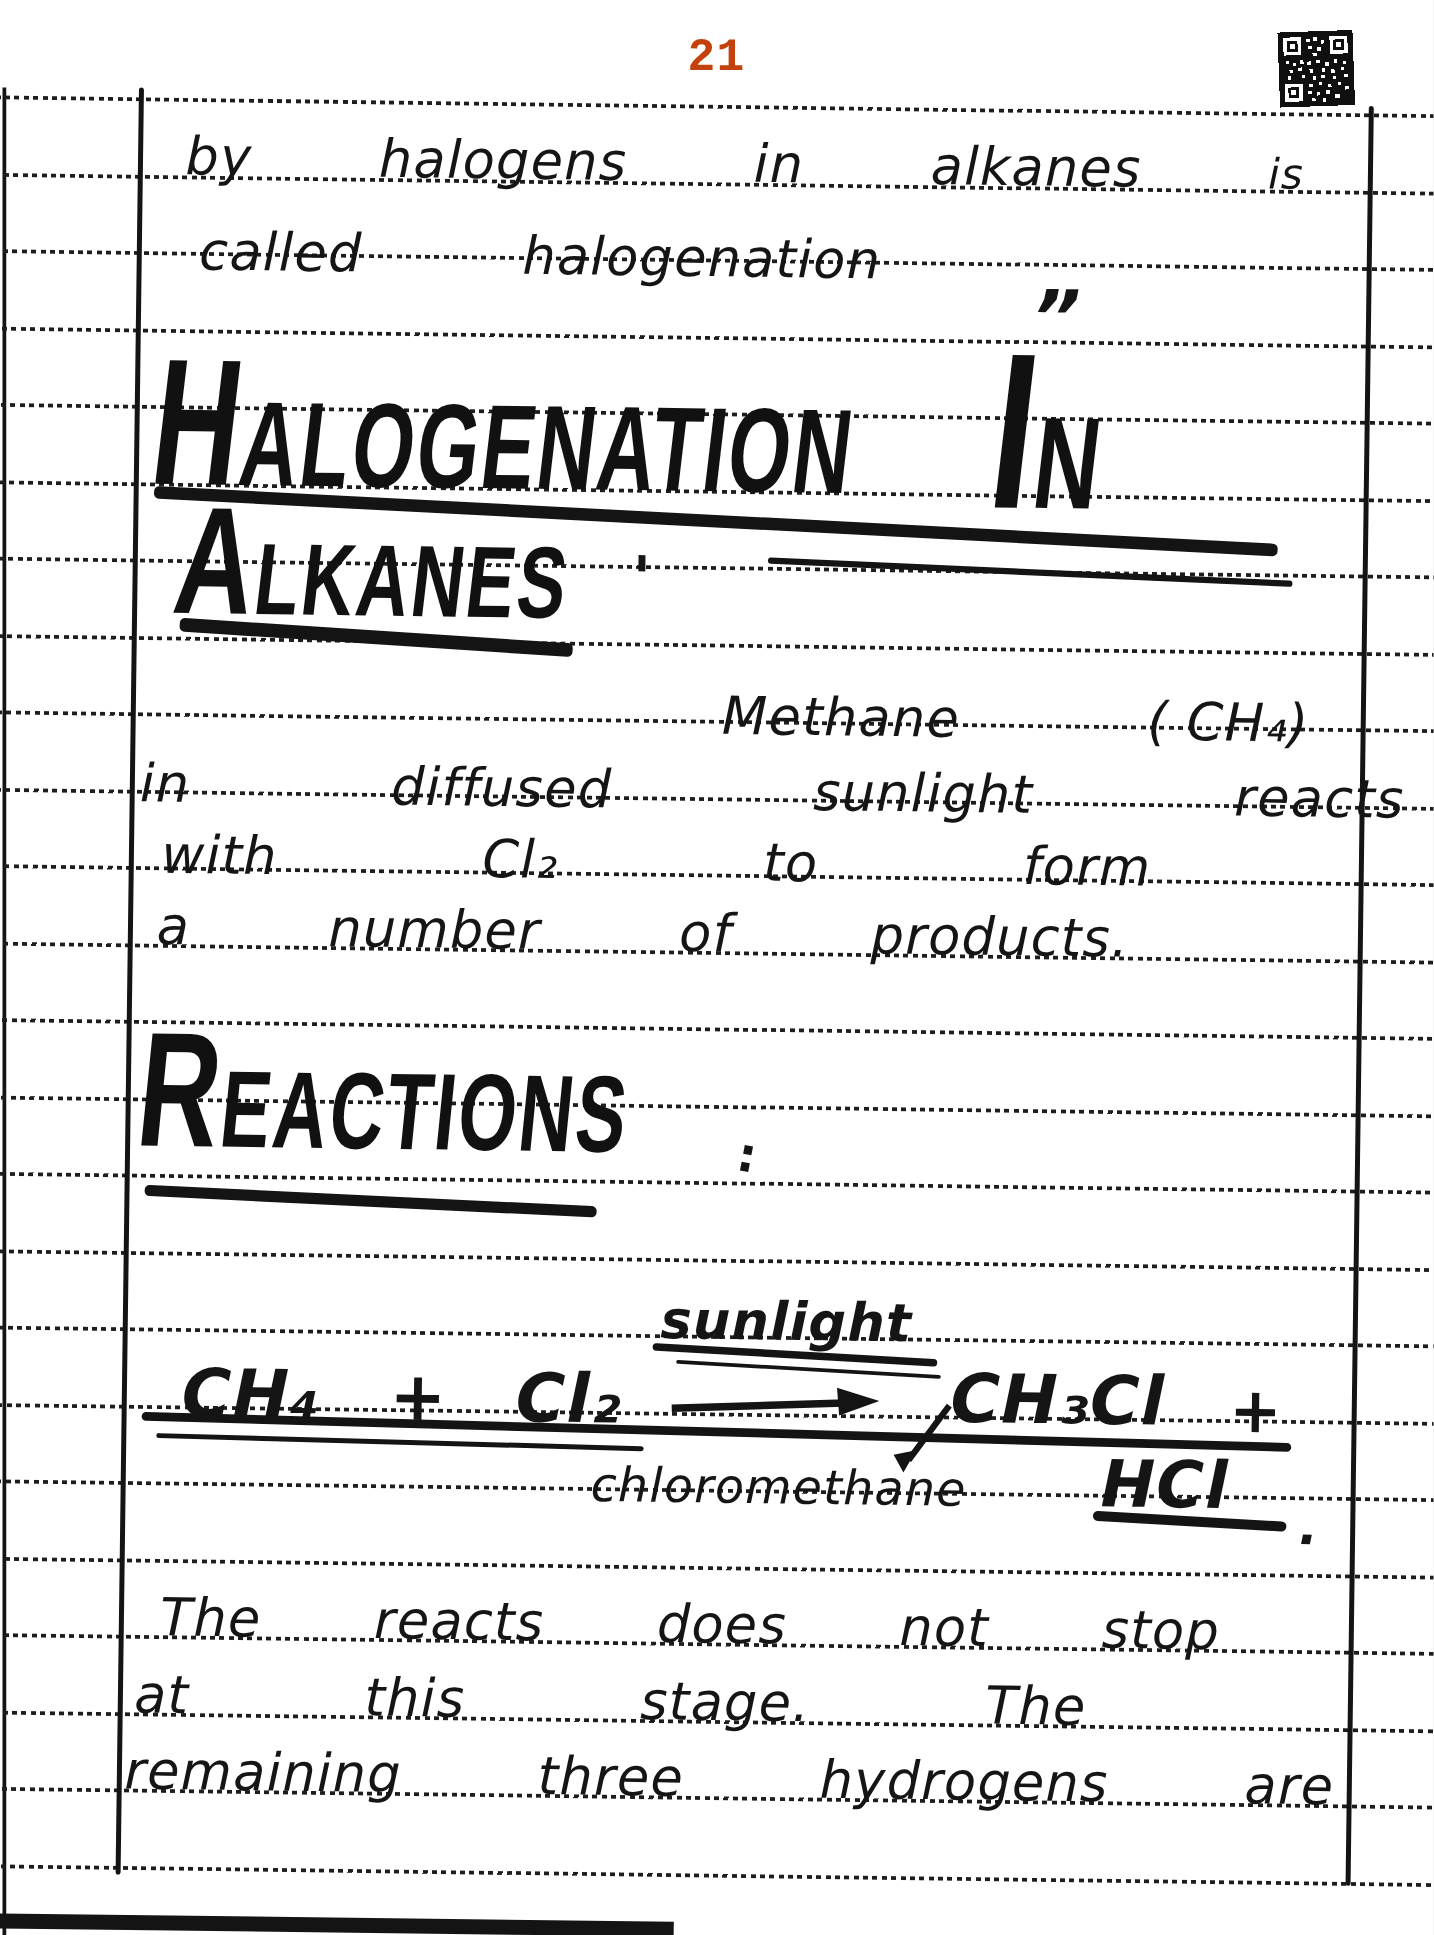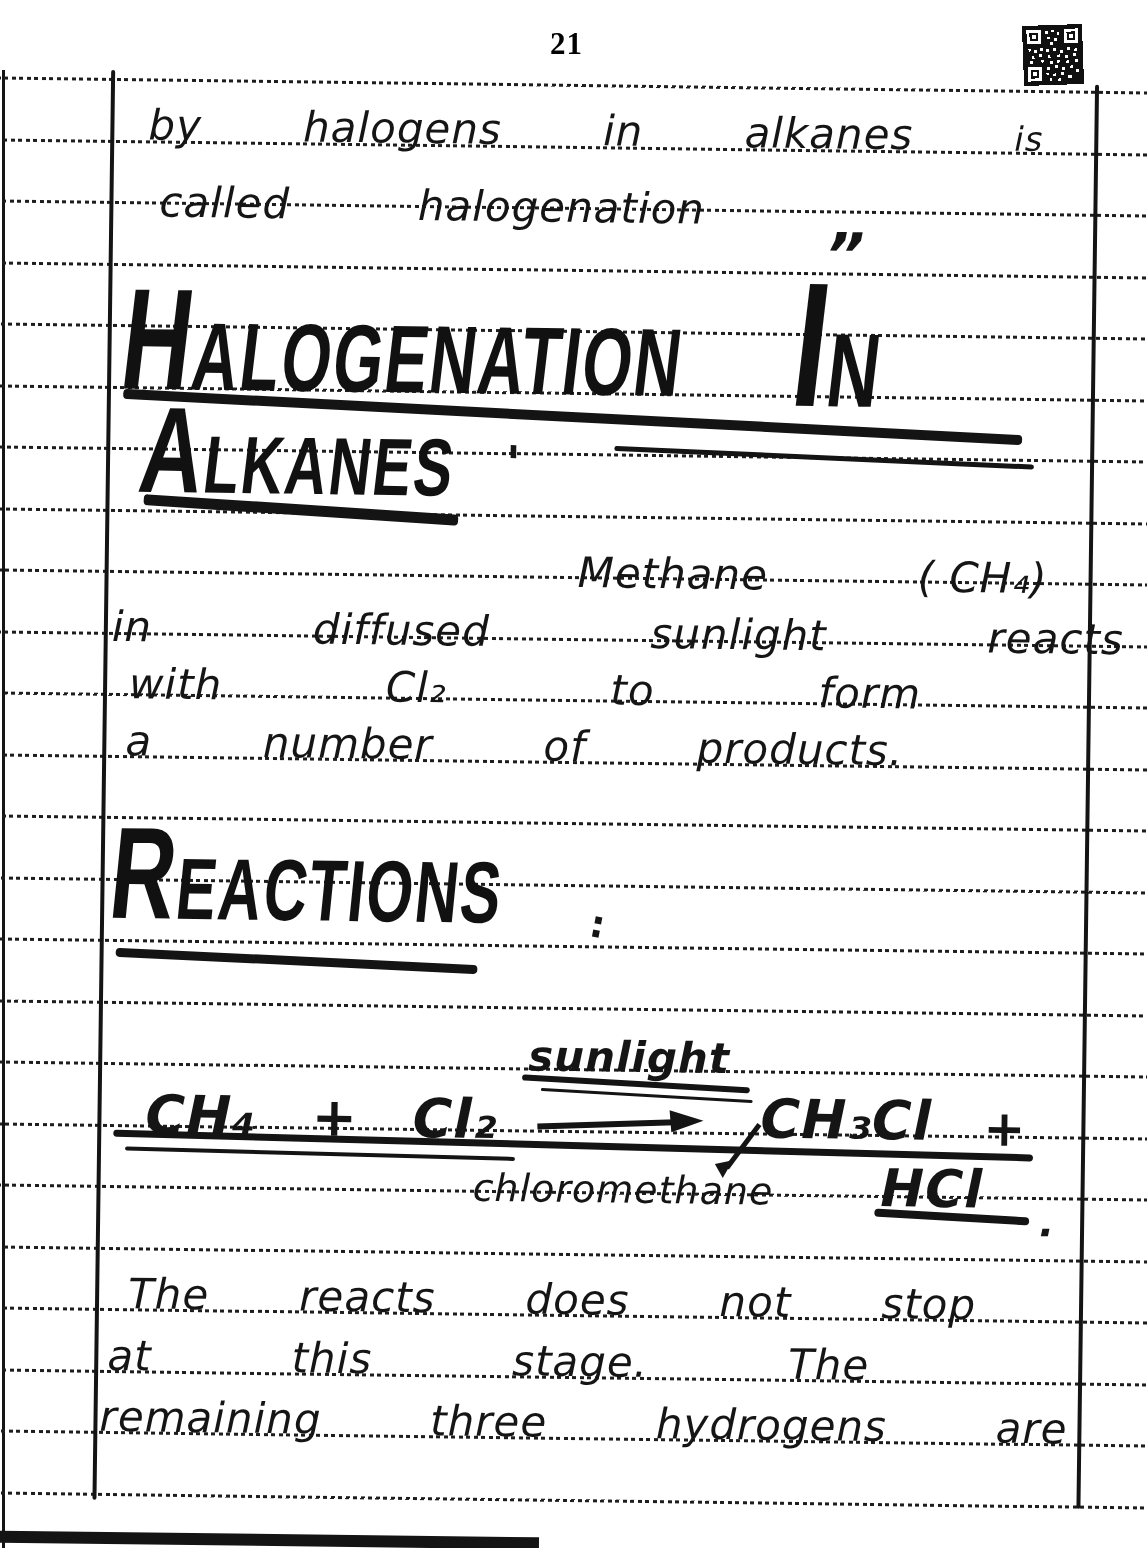--- a/index.html
+++ b/index.html
@@ -28,22 +28,22 @@
   .head{position:absolute; font-family:"Liberation Sans","DejaVu Sans",sans-serif;
         font-weight:bold; color:#111; line-height:0.95; white-space:nowrap;
         transform-origin:left top; display:inline-block; letter-spacing:2px;}
   .head::first-letter{font-size:1.5em;}
   .h-main{font-size:64px; transform:skewX(-6deg) scaleY(1.5);}
   .h-in{font-size:72px; transform:skewX(-6deg) scaleY(1.45);}
   .h-in::first-letter{font-size:1.7em;}
   .h-alk{font-size:58px; transform:skewX(-6deg) scaleY(1.4);}
   .h-react{font-size:60px; transform:skewX(-5deg) scaleY(1.45);}
   .smallmark{position:absolute; font-weight:bold; color:#151515; line-height:1;}
-  .pageno{position:absolute; left:550px; top:26px; font-family:Liberation Serif, serif;
-          font-weight:bold; font-size:31px; color:#000000; letter-spacing:1px;}
+  .pageno{position:absolute; left:550px; top:26px; font-family:Liberation Mono, monospace;
+          font-weight:bold; font-size:37px; color:#c2410c; letter-spacing:1px;}
   svg{position:absolute; overflow:visible;}
 </style>
 </head>
 <body>
 
 <div id="canvas">
 
   <div class="pageno">21</div>
 
   <svg style="left:1022px; top:25px; transform:rotate(-2deg);" width="62" height="60" viewBox="0 0 21 21" shape-rendering="crispEdges">

